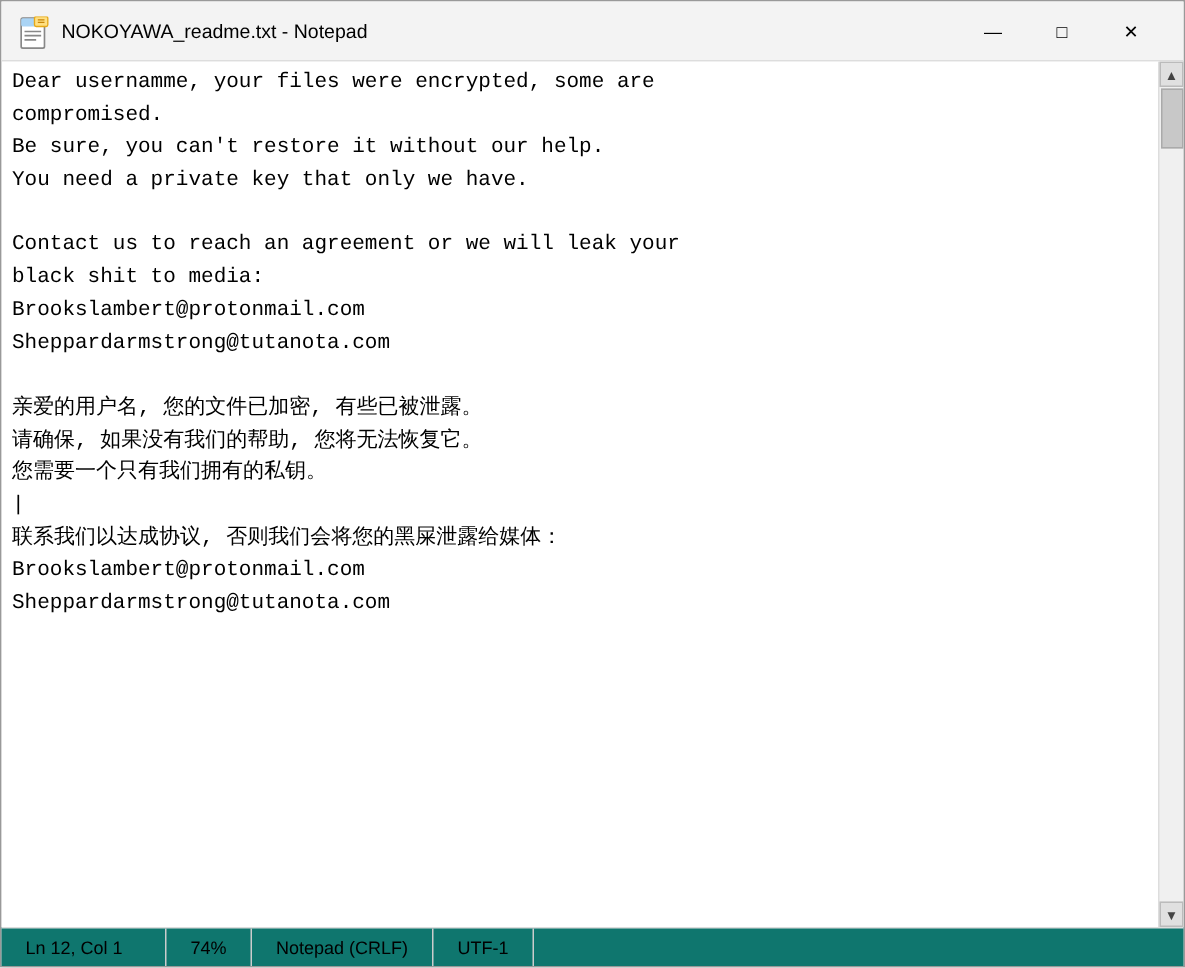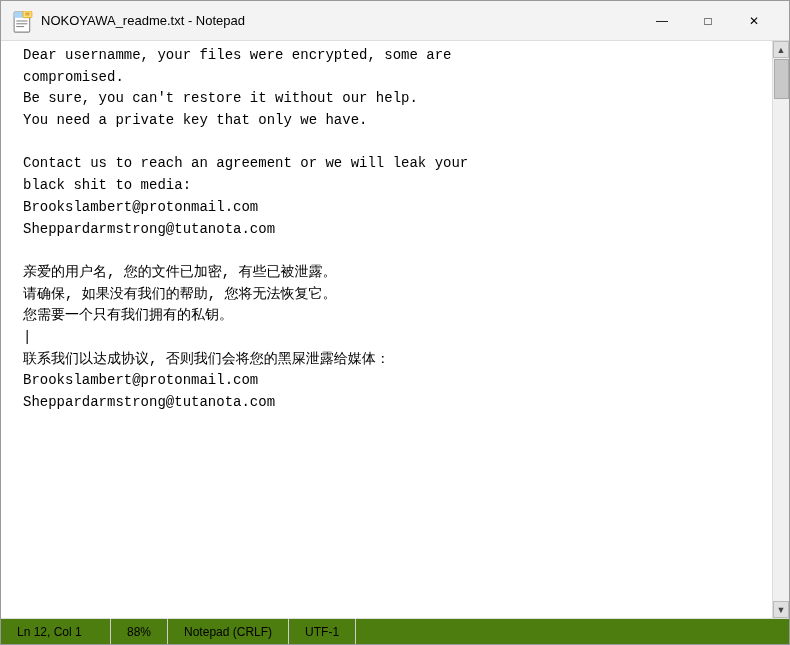--- a/index.html
+++ b/index.html
@@ -90,21 +90,21 @@
 
     
     .content-wrapper {
       display: flex;
       flex: 1;
       overflow: hidden;
     }
 
     .text-area {
       flex: 1;
-      padding: 4px 22px;
+      padding: 4px 7px;
       font-family: 'Courier New', Courier, monospace;
       font-size: 14px;
       line-height: 1.55;
       color: #000;
       overflow-y: scroll;
       overflow-x: auto;
       white-space: pre;
       background: #fff;
       outline: none;
       border: none;
@@ -139,21 +139,21 @@
       height: 40px;
       background: #c8c8c8;
       border: 1px solid #aaa;
       margin: 1px auto;
       cursor: pointer;
     }
 
     
     .status-bar {
       height: 26px;
-      background: #4d7c0f;
+      background: #0f766e;
       border-top: 1px solid #ddd;
       display: flex;
       align-items: center;
       flex-shrink: 0;
     }
 
     .status-segment {
       padding: 0 16px;
       font-size: 12px;
       color: #000;
@@ -215,18 +215,18 @@
     <div class="scrollbar-track">
       <div class="scroll-btn">▲</div>
       <div class="scroll-thumb"></div>
       <div style="flex:1;"></div>
       <div class="scroll-btn">▼</div>
     </div>
   </div>
 
   <div class="status-bar">
     <div class="status-segment">Ln 12, Col 1</div>
-    <div class="status-segment">88%</div>
+    <div class="status-segment">74%</div>
     <div class="status-segment">Notepad (CRLF)</div>
     <div class="status-segment">UTF-1</div>
   </div>
 
 </div>
 
 </body></html>

